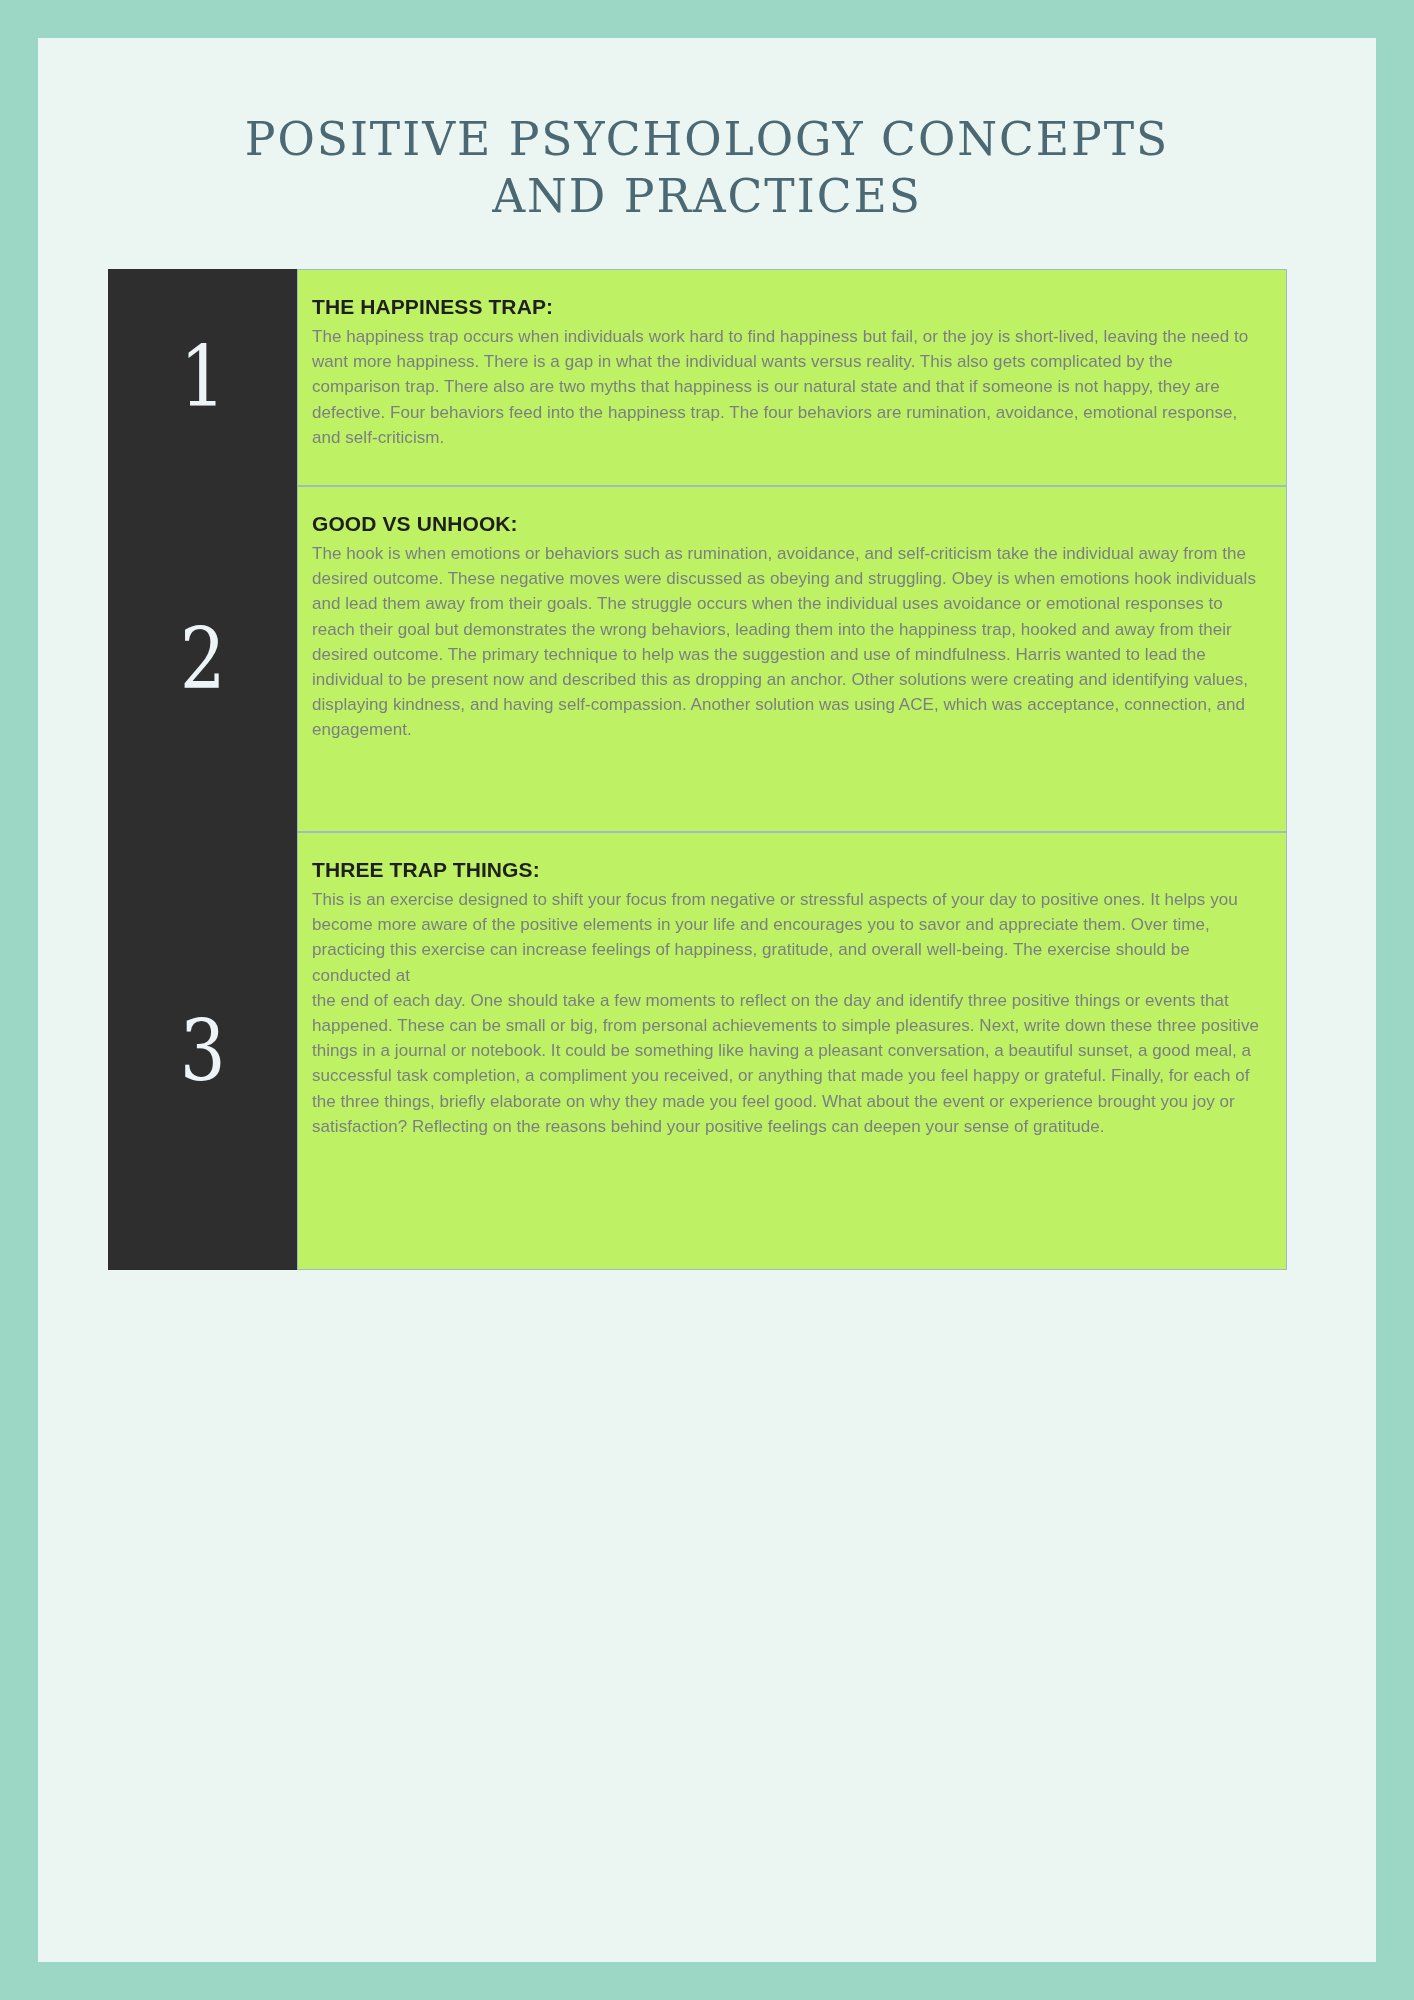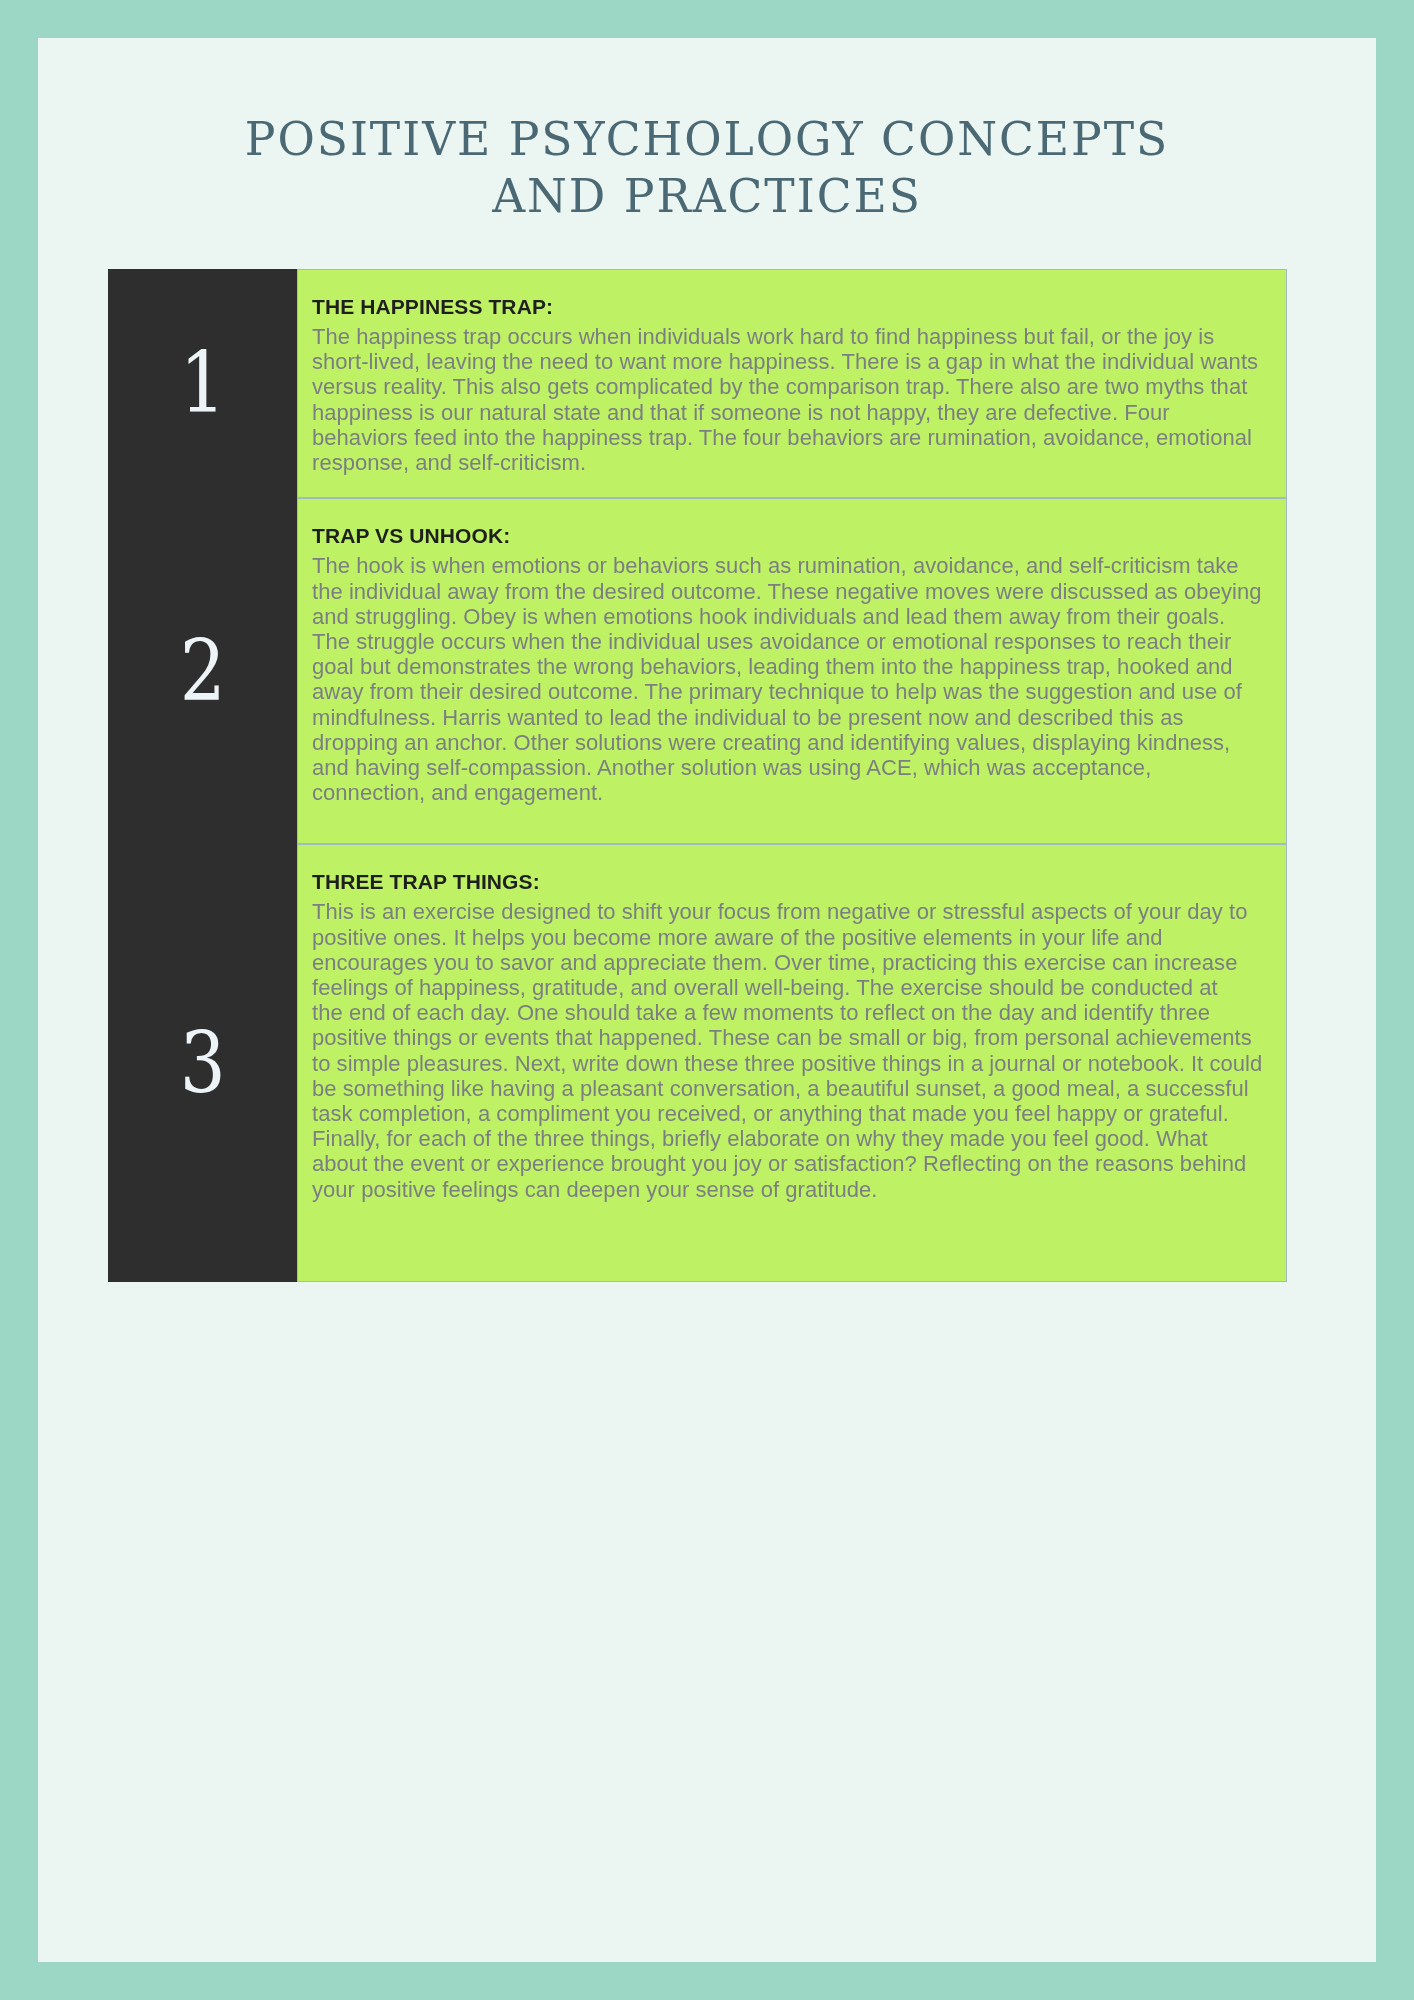--- a/index.html
+++ b/index.html
@@ -97,21 +97,21 @@
     font-size: 21px;
     line-height: 1.25;
     color: #1F1F1F;
     letter-spacing: 0.1px;
     margin-bottom: 4px;
   }
 
   .card-text {
     font-family: "Liberation Sans", sans-serif;
     font-weight: 400;
-    font-size: 22px;
+    font-size: 17px;
     line-height: 25.2px;
     color: #7B7F82;
     letter-spacing: 0.05px;
     text-align: left;
     white-space: pre-line;
   }
 
   
   .card-1 .card-number { min-height: 217px; }
   .card-2 .card-number { min-height: 346px; }
@@ -141,21 +141,21 @@
           <div class="card-heading">THE HAPPINESS TRAP:</div>
           <div class="card-text">The happiness trap occurs when individuals work hard to find happiness but fail, or the joy is short-lived, leaving the need to want more happiness. There is a gap in what the individual wants versus reality. This also gets complicated by the comparison trap. There also are two myths that happiness is our natural state and that if someone is not happy, they are defective. Four behaviors feed into the happiness trap. The four behaviors are rumination, avoidance, emotional response, and self-criticism.</div>
         </div>
       </div>
 
       <div class="card card-2">
         <div class="card-number">
           <span>2</span>
         </div>
         <div class="card-body">
-          <div class="card-heading">TRAP VS UNHOOK:</div>
+          <div class="card-heading">GOOD VS UNHOOK:</div>
           <div class="card-text">The hook is when emotions or behaviors such as rumination, avoidance, and self-criticism take the individual away from the desired outcome. These negative moves were discussed as obeying and struggling. Obey is when emotions hook individuals and lead them away from their goals. The struggle occurs when the individual uses avoidance or emotional responses to reach their goal but demonstrates the wrong behaviors, leading them into the happiness trap, hooked and away from their desired outcome. The primary technique to help was the suggestion and use of mindfulness. Harris wanted to lead the individual to be present now and described this as dropping an anchor. Other solutions were creating and identifying values, displaying kindness, and having self-compassion. Another solution was using ACE, which was acceptance, connection, and engagement.</div>
         </div>
       </div>
 
       <div class="card card-3">
         <div class="card-number">
           <span>3</span>
         </div>
         <div class="card-body">
           <div class="card-heading">THREE TRAP THINGS:</div>

